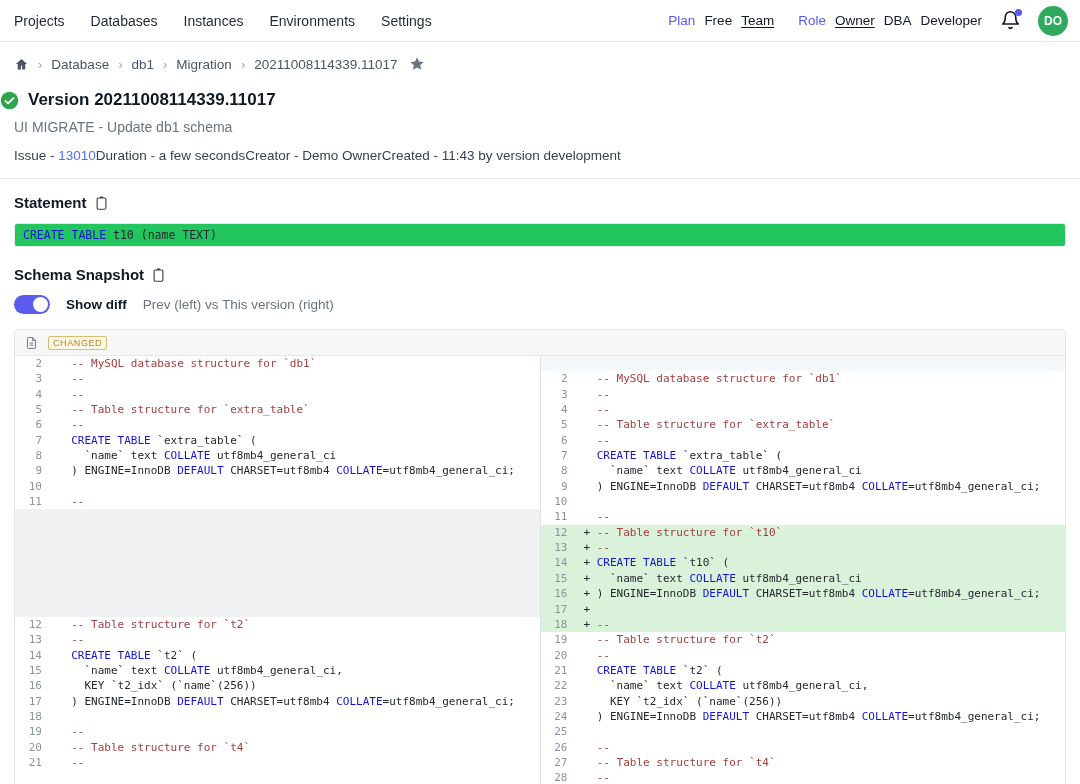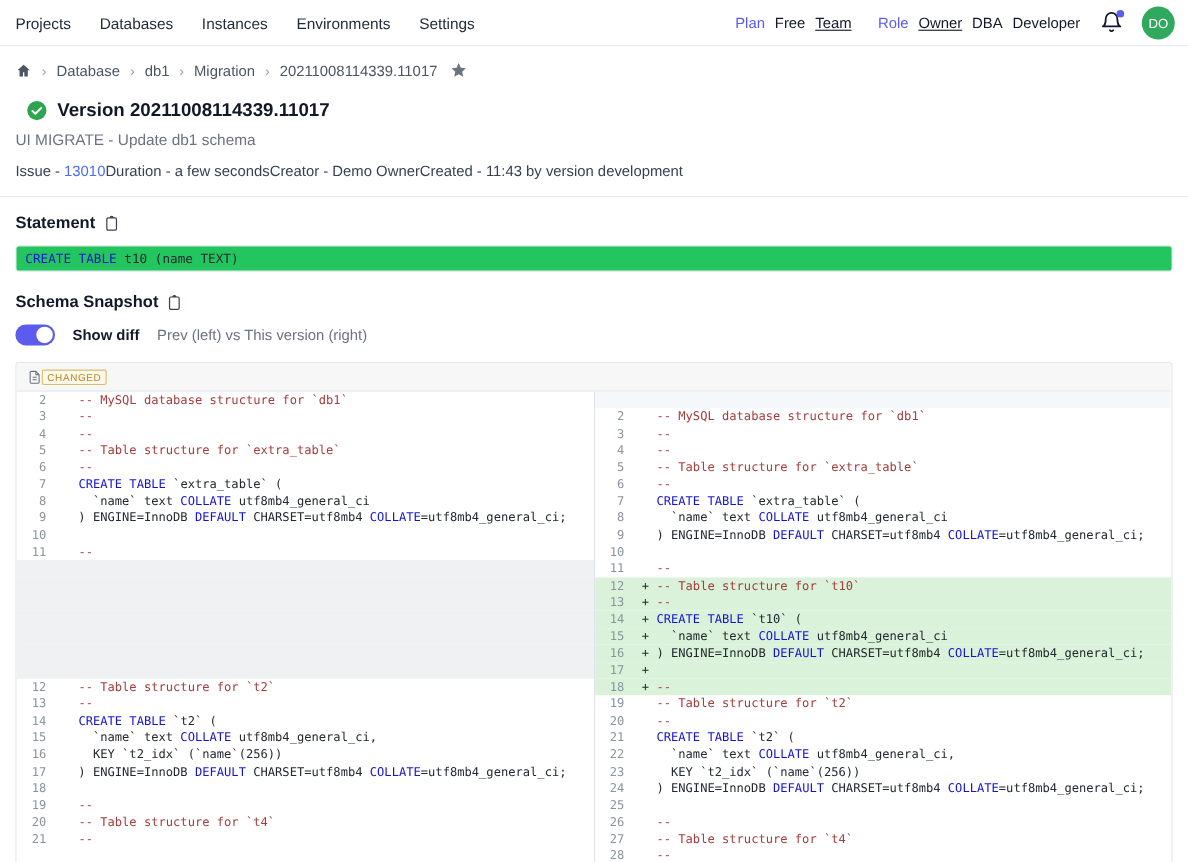--- a/index.html
+++ b/index.html
@@ -13,32 +13,32 @@
   .nav-left span { font-size:14px; font-weight:500; color:#1f2937; cursor:pointer; }
   .nav-right { display:flex; align-items:center; gap:10px; font-size:13.5px; }
   .nav-right .grp { display:flex; align-items:center; gap:9px; }
   .lbl { color:var(--accent,#5b5bf0); }
   .opt { color:#111827; }
   .opt.active { text-decoration:underline; text-underline-offset:2px; }
   .bell-wrap { position:relative; width:22px; height:22px; margin-left:8px; cursor:pointer; }
   .bell-dot { position:absolute; top:-1px; right:0; width:7px; height:7px; border-radius:50%;
               background:var(--accent,#5b5bf0); }
   .avatar { width:30px; height:30px; border-radius:50%; background:var(--avatar-green,#30a95e);
-            color:#fff; font-size:12px; font-weight:400; display:flex; align-items:center;
+            color:#fff; font-size:12px; font-weight:700; display:flex; align-items:center;
             justify-content:center; margin-left:6px; cursor:pointer; }
 
   
   .crumbs { display:flex; align-items:center; gap:9px; padding:0 14px; height:40px; margin-top:2px;
             font-size:13.5px; color:#4b5563; }
   .crumbs .sep { color:#9ca3af; font-size:13px; }
   .crumbs .item { cursor:pointer; }
   .star { margin-left:2px; cursor:pointer; display:flex; }
 
   
-  .ver-row { display:flex; align-items:center; gap:9px; padding:0 24px; margin-top:6px; }
+  .ver-row { display:flex; align-items:center; gap:9px; padding:0 0; margin-top:6px; }
   .ver-title { font-size:17px; font-weight:700; color:#111827; }
   .subtitle { padding:0 14px; margin-top:9px; font-size:14px; color:#6b7280; }
   .meta-row { display:flex; align-items:center; padding:0 14px; margin-top:13px;
               font-size:13.5px; color:#374151; }
   .meta-row a { color:var(--link-blue,#4d6df3); text-decoration:none; cursor:pointer; }
 
   .divider { border-top:1px solid #e7e9ee; margin-top:15px; }
 
   
   .sect-head { display:flex; align-items:center; gap:7px; padding:0 14px; margin-top:15px; }
@@ -54,21 +54,21 @@
             position:relative; cursor:pointer; flex:none; }
   .toggle .knob { position:absolute; top:2px; right:2px; width:15px; height:15px;
                   border-radius:50%; background:#fff; }
   .toggle-label { font-size:13.5px; font-weight:700; color:#111827; }
   .toggle-hint { font-size:13.5px; color:#6b7280; }
 
   
   .diff-wrap { margin:15px 14px 0 14px; border:1px solid #e4e6ea; border-radius:3px;
                height:457px; overflow:hidden; }
   .diff-head { height:26px; background:#f7f7f8; border-bottom:1px solid #e8e8ea;
-               display:flex; align-items:center; padding:0 10px; }
+               display:flex; align-items:center; gap:10px; padding:0 10px; }
   .badge { font-size:9px; letter-spacing:0.6px; color:var(--badge-amber,#b5882a);
            border:1px solid #d8bd72; background:#fcf7e6; padding:1px 4px; border-radius:2px;
            font-weight:500; }
   .diff-body { display:flex; height:430px; font-family:"DejaVu Sans Mono", monospace;
                font-size:11px; }
   .pane { flex:1; min-width:0; overflow:hidden; }
   .pane.right { border-left:1px solid #dfe2e6; }
   .drow { display:flex; height:15.35px; line-height:15.4px; white-space:pre; }
   .ln { width:40px; flex:none; text-align:right; padding-right:13px; color:#8b949e; }
   .code { flex:1; padding-left:3px; overflow:hidden; }

